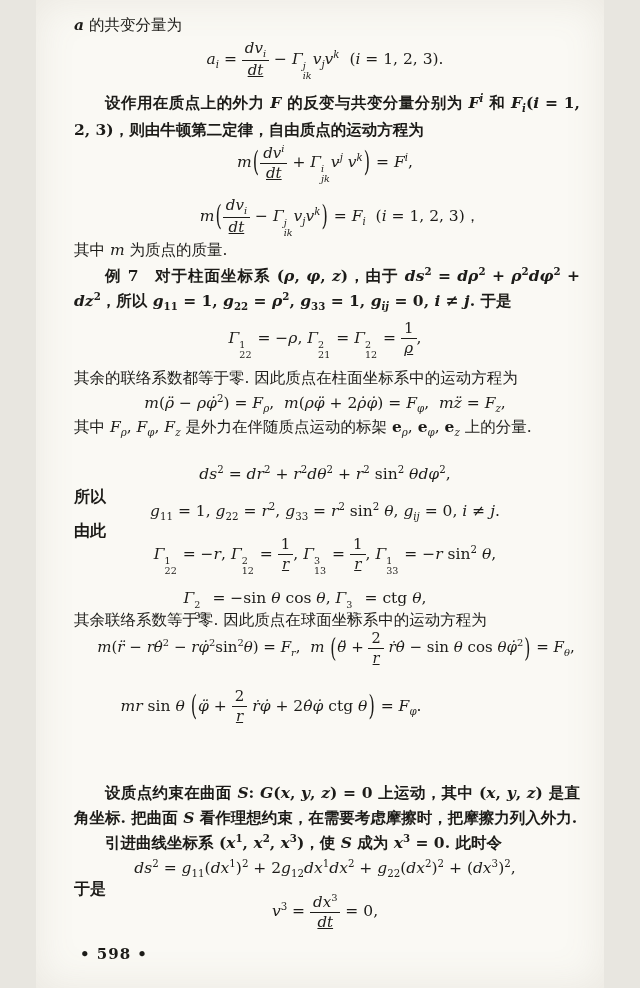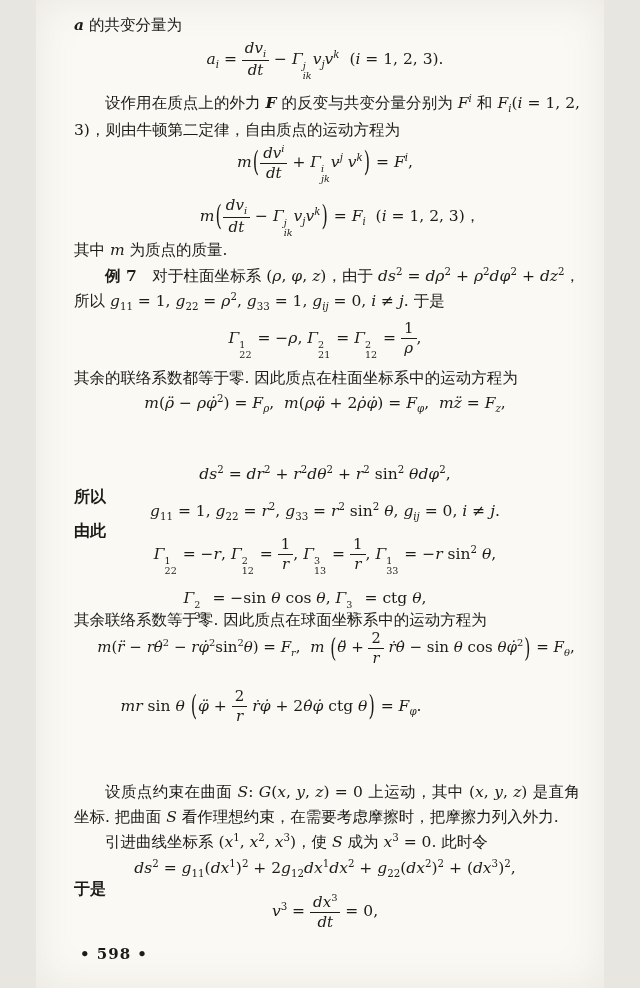--- a/index.html
+++ b/index.html
@@ -5,28 +5,28 @@
   :root { --paper:#faf9f4; --ink:#1c1b18; }
   html,body{margin:0;padding:0;}
   body{background:#e8e6e0;font-family:"DejaVu Serif","Liberation Serif",serif;}
   .page{
     position:relative;width:568px;height:988px;margin:0 auto;
     background:var(--paper);color:var(--ink);overflow:hidden;
     box-shadow:inset 0 0 40px rgba(120,110,90,.12);
   }
   .blk{position:absolute;font-size:15.5px;line-height:1.62;text-align:right;}
   .para{left:38px;right:24px;text-align:justify;}
-  .indent{text-indent:2em;}
+  .indent{text-indent:2em;font-weight:bold;}
   .marginword{left:38px;font-weight:bold;font-size:16px;}
   .formula{left:30px;right:20px;text-align:center;white-space:nowrap;font-size:15.5px;}
   .formula i, .para i, .blk i{font-style:italic;}
   sup,sub{font-size:.66em;}
   .frac{display:inline-block;text-align:center;vertical-align:middle;line-height:1.15;font-size:.97em;}
   .frac .num{display:block;border-bottom:1px solid var(--ink);padding:0 3px 1px;}
-  .frac .den{display:block;padding:1px 3px 0;}
+  .frac .den{display:block;padding:1px 3px 0;text-decoration:underline;}
   .ss{display:inline-flex;flex-direction:column;align-items:flex-start;vertical-align:-.5em;font-size:.62em;line-height:1.12;margin-right:1px;}
   .ss .t,.ss .b{display:block;}
   .bigp{display:inline-block;transform:scaleY(1.7);vertical-align:middle;font-weight:400;padding:0 1px;font-size:1.05em;}
   .heading{left:36px;font-weight:bold;font-size:20px;letter-spacing:.5px;}
   .heading .secnum{font-family:"DejaVu Serif","Liberation Serif",serif;margin-right:8px;}
   .pagenum{left:44px;font-weight:bold;font-size:15px;letter-spacing:1px;}
 </style>
 </head>
 <body>
 
@@ -63,20 +63,21 @@
         <span class="b">21</span>
       </span> = <i>Γ</i><span class="ss">
         <span class="t">2</span>
         <span class="b">12</span>
       </span> = <span class="frac"><span class="num">1</span><span class="den"><i>ρ</i></span></span>,</div>
 
   <div class="blk para" style="top:366px;">其余的联络系数都等于零. 因此质点在柱面坐标系中的运动方程为</div>
 
   <div class="blk formula" style="top:391px;"><i>m</i>(<i>ρ̈</i> − <i>ρφ̇</i><sup>2</sup>) = <i>F<sub>ρ</sub></i>,&nbsp; <i>m</i>(<i>ρφ̈</i> + 2<i>ρ̇φ̇</i>) = <i>F<sub>φ</sub></i>,&nbsp; <i>mz̈</i> = <i>F<sub>z</sub></i>,</div>
 
+  <div class="blk para" style="top:414px;">其中 <i>F<sub>ρ</sub></i>, <i>F<sub>φ</sub></i>, <i>F<sub>z</sub></i> 是外力在伴随质点运动的标架 <b>e</b><i><sub>ρ</sub></i>, <b>e</b><i><sub>φ</sub></i>, <b>e</b><i><sub>z</sub></i> 上的分量.</div>
 
 
   <div class="blk formula" style="top:462px;"><i>ds</i><sup>2</sup> = <i>dr</i><sup>2</sup> + <i>r</i><sup>2</sup><i>dθ</i><sup>2</sup> + <i>r</i><sup>2</sup> sin<sup>2</sup> <i>θ</i><i>dφ</i><sup>2</sup>,</div>
 
   <div class="blk marginword" style="top:484px;">所以</div>
 
   <div class="blk formula" style="top:499px;"><i>g</i><sub>11</sub> = 1, <i>g</i><sub>22</sub> = <i>r</i><sup>2</sup>, <i>g</i><sub>33</sub> = <i>r</i><sup>2</sup> sin<sup>2</sup> <i>θ</i>, <i>g<sub>ij</sub></i> = 0, <i>i</i> ≠ <i>j</i>.</div>
 
   <div class="blk marginword" style="top:518px;">由此</div>
 

